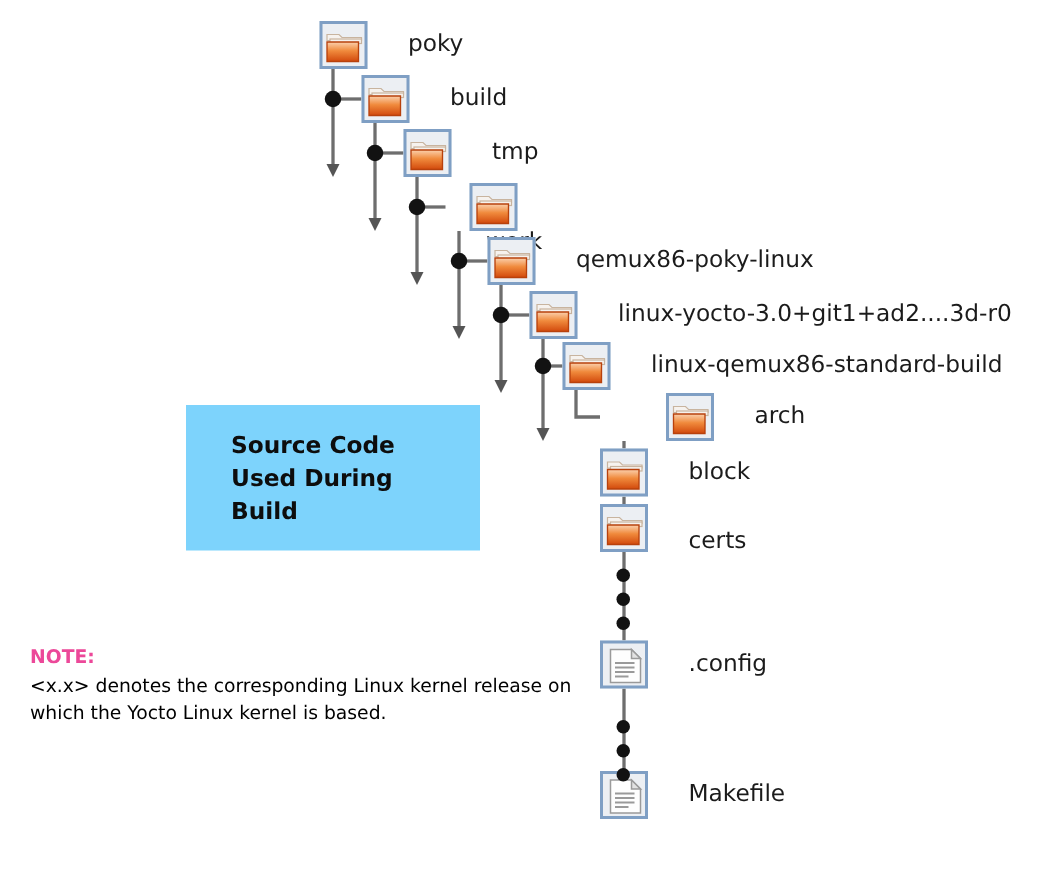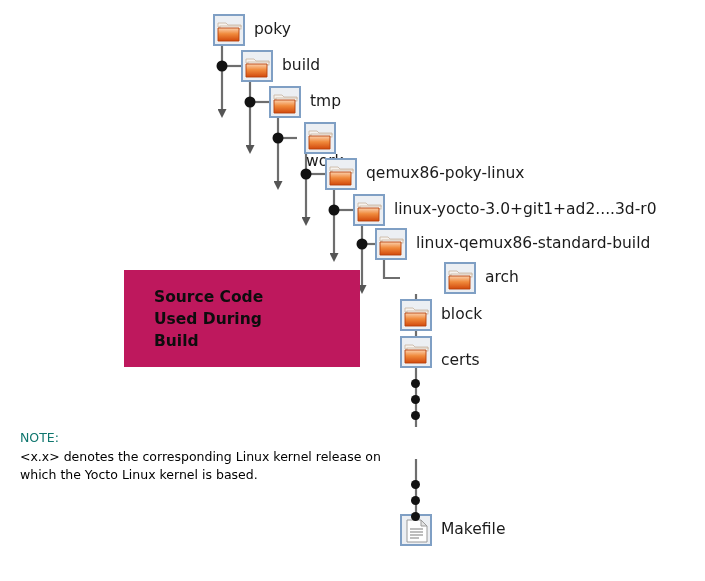--- a/index.html
+++ b/index.html
@@ -41,21 +41,21 @@
     height: 32px;
     box-sizing: border-box;
     border: 2px solid #7f9fc4;
     background: #eceff3;
     padding: 2px;
     position: relative;
     flex: 0 0 auto;
   }
   .icon-box svg { display: block; }
   .node-label {
-    margin-left: 9px;
+    margin-left: 27px;
     font-size: 15.5px;
     color: #1b1b1b;
     white-space: nowrap;
     line-height: 1;
   }
 
   
   .dots {
     position: absolute;
     width: 10px;
@@ -68,23 +68,23 @@
     background: #121212;
     margin-bottom: 7px;
   }
   .dots i:last-child { margin-bottom: 0; }
 
   
   #source-box {
     position: absolute;
     left: 124px;
     top: 270px;
-    width: 236px;
+    width: 196px;
     height: 97px;
-    background: #be185d;
+    background: #7dd3fc;
     box-sizing: border-box;
   }
   #source-box .sb-text {
     position: absolute;
     left: 30px;
     top: 16px;
     font-size: 15.5px;
     font-weight: bold;
     line-height: 1.43;
     color: #0d0d0d;
@@ -93,22 +93,22 @@
 
   
   #note {
     position: absolute;
     left: 20px;
     top: 430px;
     width: 370px;
   }
   #note .note-title {
     font-size: 12.5px;
-    font-weight: normal;
-    color: #0f766e;
+    font-weight: bold;
+    color: #ec4899;
     line-height: 1.35;
   }
   #note .note-body {
     font-size: 12.5px;
     color: #000000;
     line-height: 1.42;
     margin-top: 1px;
   }
 </style>
 </head>
@@ -265,20 +265,35 @@
     <div class="icon-box">
       <svg width="26" height="26" viewBox="0 0 26 26">
         <path d="M1,5 L9,5 L11,7 L24,7 L24,9 L1,9 Z" fill="#f6f2ee" stroke="#c8b49f" stroke-width="0.8"></path>
         <rect x="3" y="8" width="21" height="3" fill="#f6f2ee" stroke="#c8b49f" stroke-width="0.8"></rect>
         <path d="M1,10 L22,10 L22,23 L1,23 Z" fill="url(#fg1)" stroke="#b8410c" stroke-width="0.9"></path>
       </svg>
     </div>
     <span class="node-label">certs</span>
   </div>
 
+  <div class="node" style="left:400px; top:427px;">
+    <div class="icon-box">
+      <svg width="26" height="26" viewBox="0 0 26 26">
+        <path d="M3,2 L17,2 L23,8 L23,24 L3,24 Z" fill="#fefefe" stroke="#9a9a9a" stroke-width="1"></path>
+        <path d="M17,2 L17,8 L23,8 Z" fill="#e2e2e2" stroke="#9a9a9a" stroke-width="1"></path>
+        <g stroke="#9a9a9a" stroke-width="1.3">
+          <line x1="6" y1="11" x2="19" y2="11"></line>
+          <line x1="6" y1="14" x2="19" y2="14"></line>
+          <line x1="6" y1="17" x2="19" y2="17"></line>
+          <line x1="6" y1="20" x2="15" y2="20"></line>
+        </g>
+      </svg>
+    </div>
+    <span class="node-label">.config</span>
+  </div>
 
   <div class="node" style="left:400px; top:514px;">
     <div class="icon-box">
       <svg width="26" height="26" viewBox="0 0 26 26">
         <path d="M3,2 L17,2 L23,8 L23,24 L3,24 Z" fill="#fefefe" stroke="#9a9a9a" stroke-width="1"></path>
         <path d="M17,2 L17,8 L23,8 Z" fill="#e2e2e2" stroke="#9a9a9a" stroke-width="1"></path>
         <g stroke="#9a9a9a" stroke-width="1.3">
           <line x1="6" y1="11" x2="19" y2="11"></line>
           <line x1="6" y1="14" x2="19" y2="14"></line>
           <line x1="6" y1="17" x2="19" y2="17"></line>

